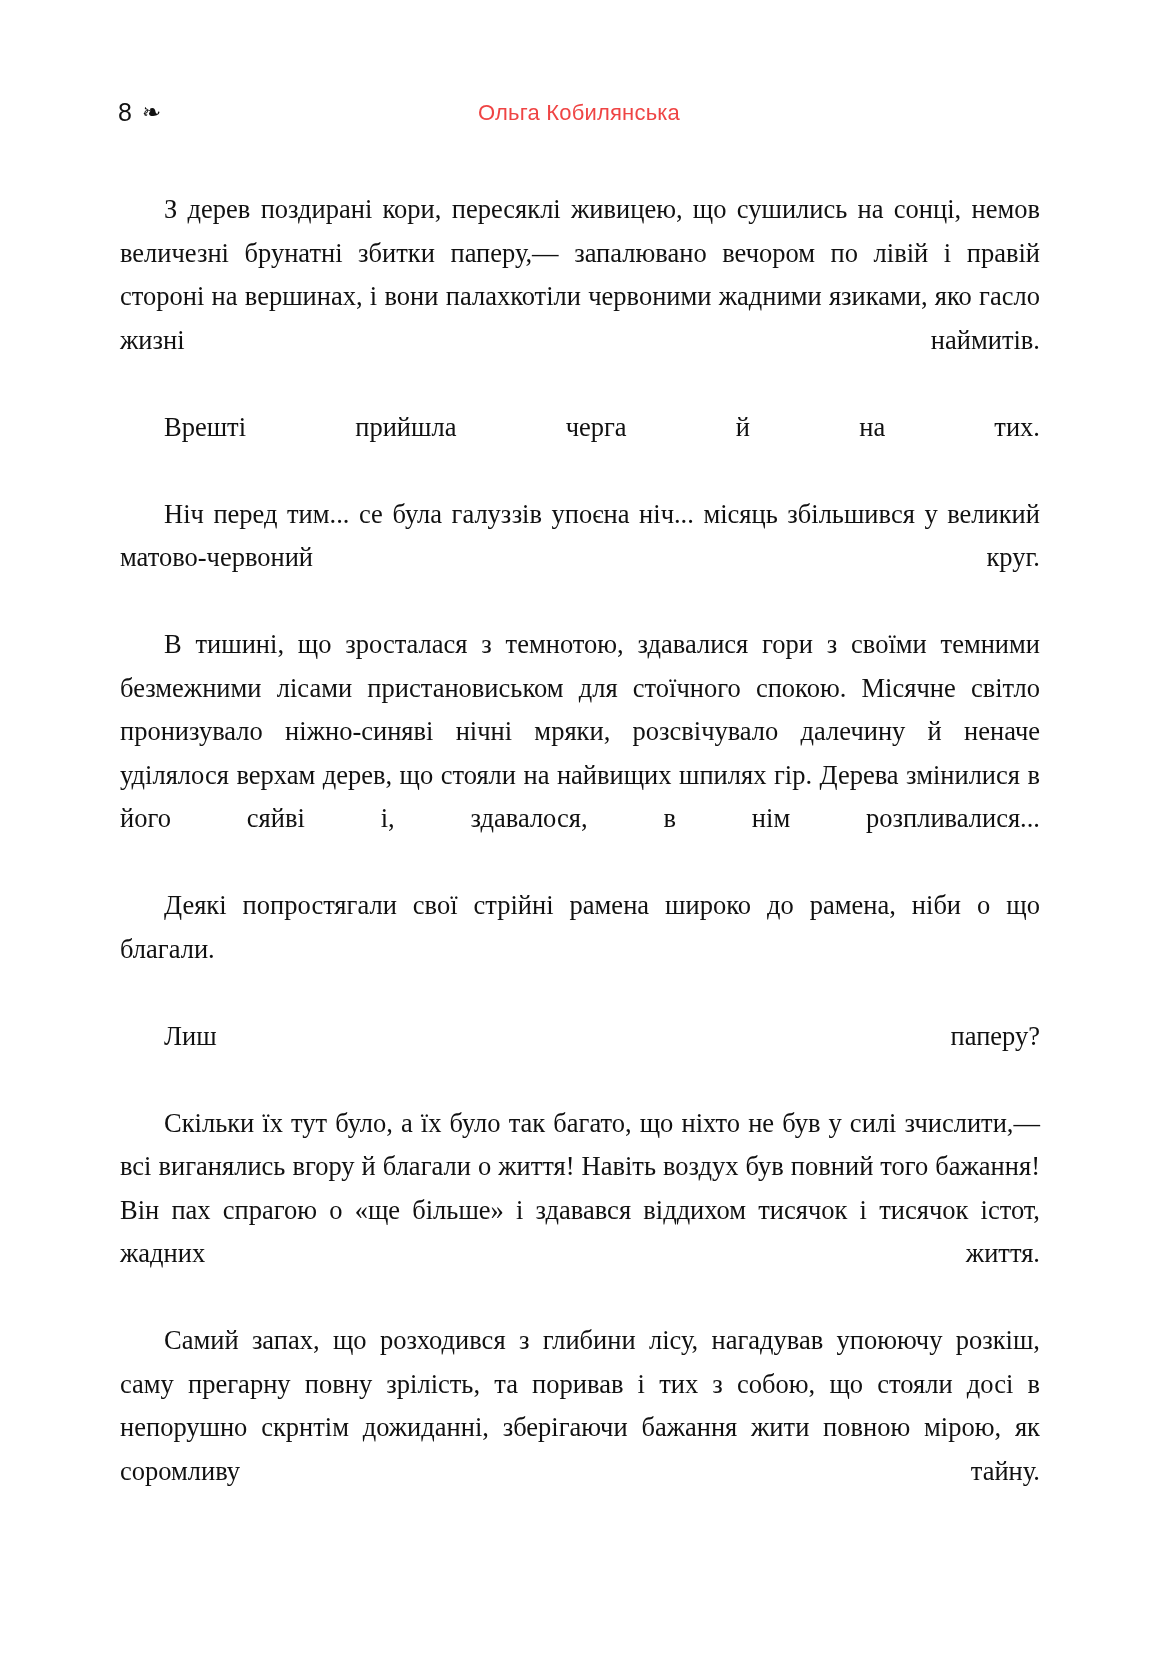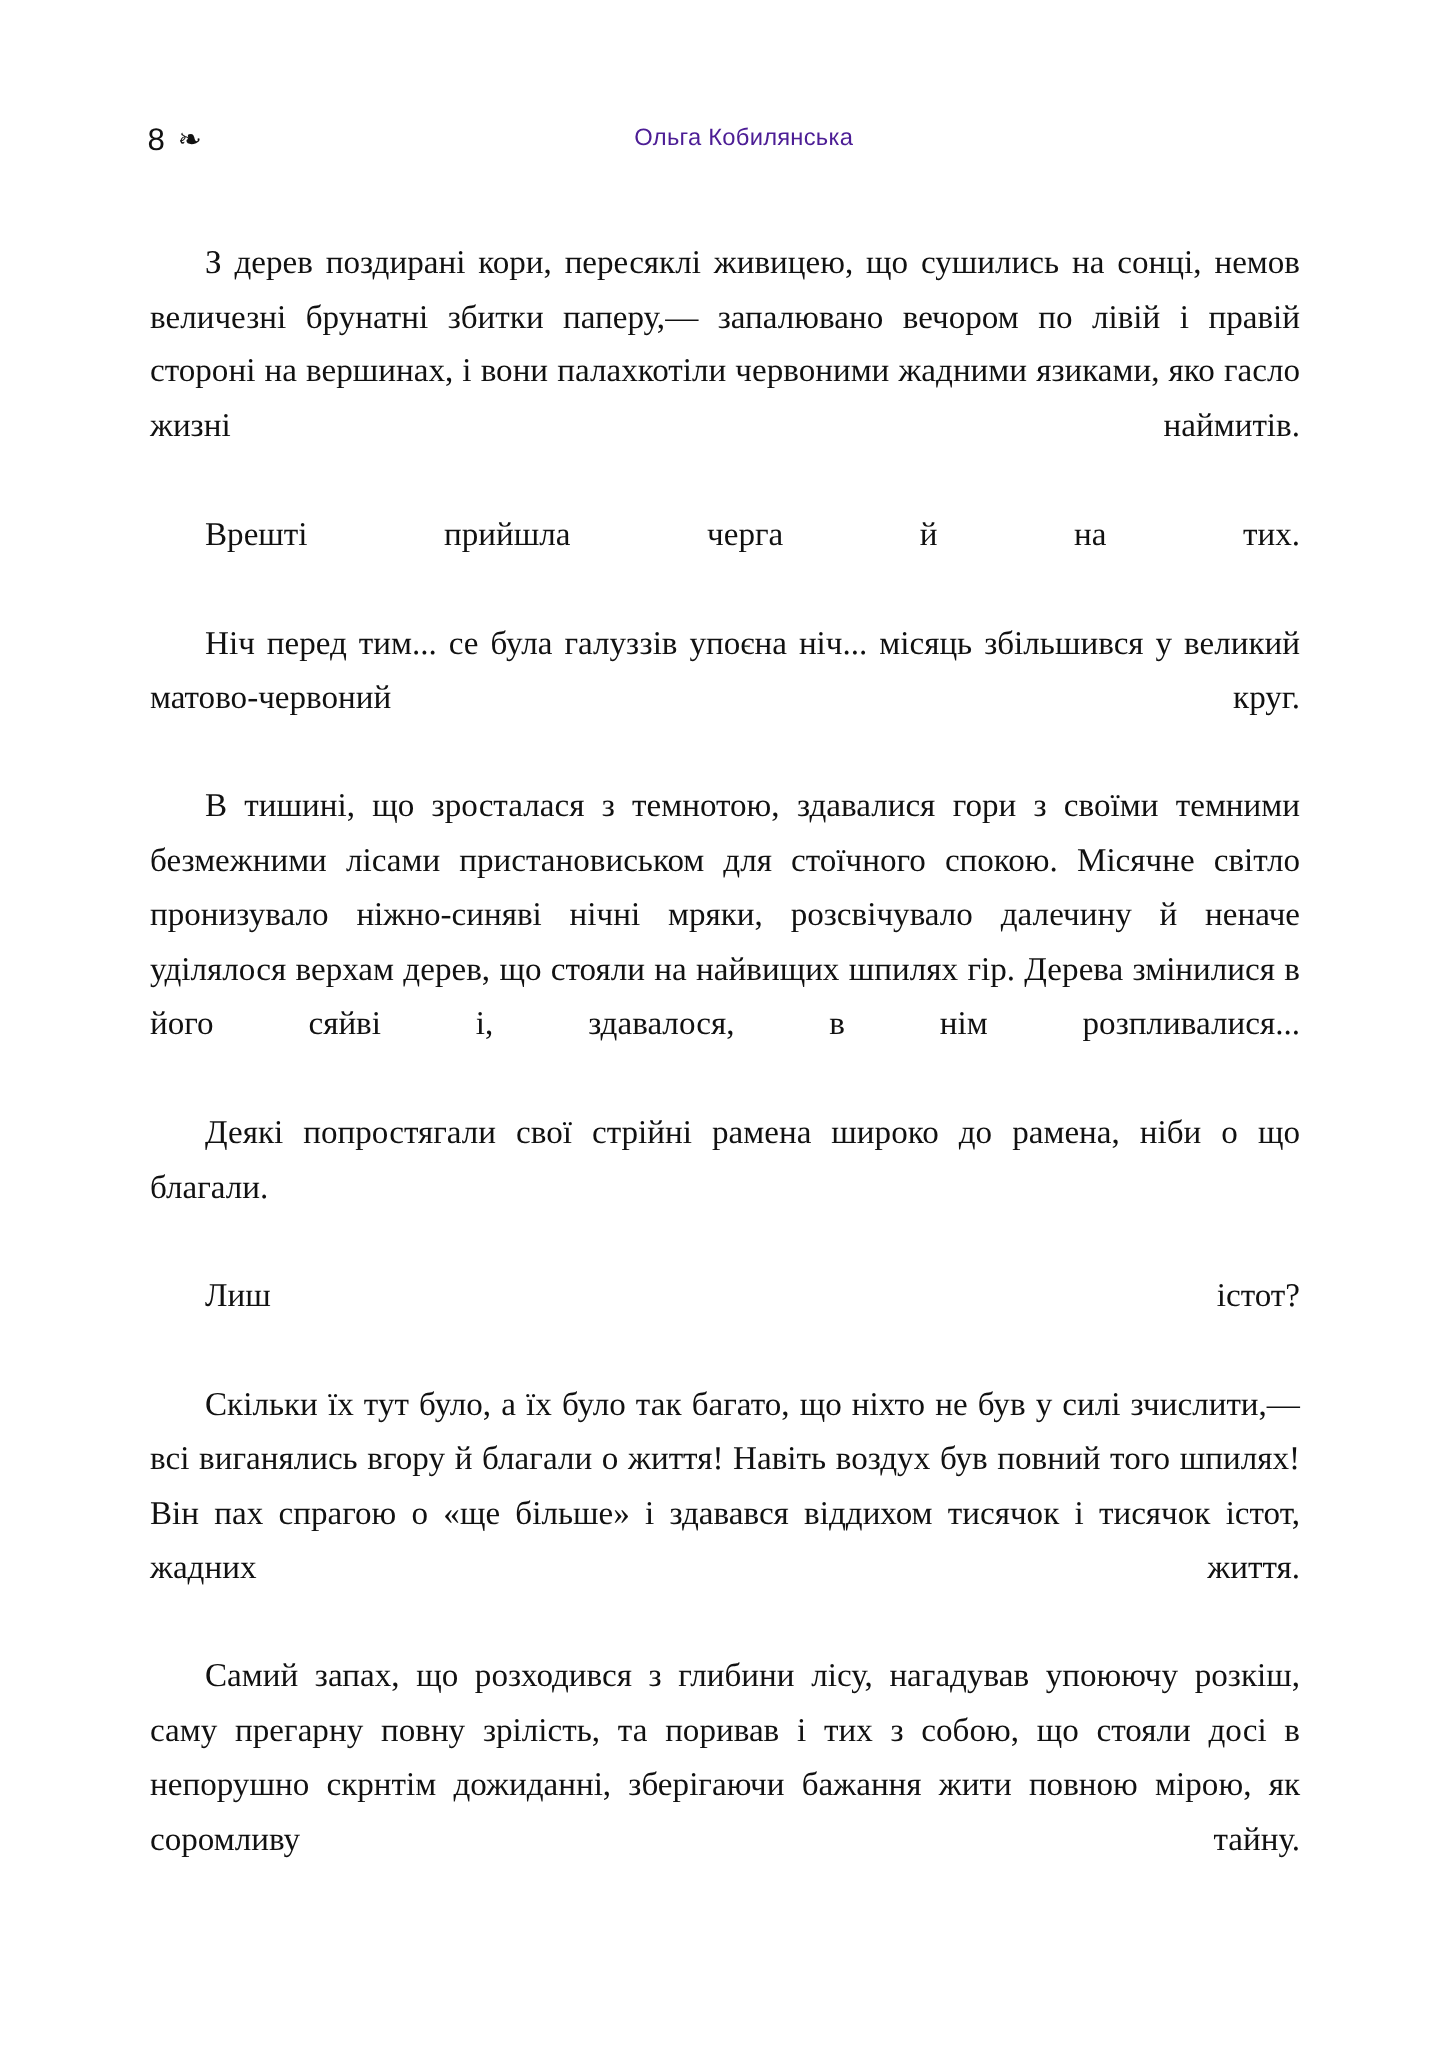--- a/index.html
+++ b/index.html
@@ -44,27 +44,27 @@
   }
   .folio .ornament {
     font-family: "DejaVu Sans", sans-serif;
     font-size: 23px;
     line-height: 1;
     position: relative;
     top: -1px;
   }
   .running-title {
     position: absolute;
-    left: 16px;
+    left: 0;
     top: 2px;
     width: 922px;
     text-align: center;
     font-family: "Liberation Sans", sans-serif;
-    font-size: 19px;
-    color: #4c1d95;
+    font-size: 22px;
+    color: #ef4444;
     letter-spacing: 0.2px;
   }
   .body-text {
     position: absolute;
     left: 120px;
     top: 188px;
     width: 920px;
     font-size: 26.5px;
     line-height: 43.5px;
     text-align: justify;
@@ -95,19 +95,19 @@
     </div>
     <div class="running-title">Ольга Кобилянська</div>
   </div>
 
   <div class="body-text">
     <p>З дерев поздирані кори, пересяклі живицею, що сушились на сонці, немов величезні брунатні збитки паперу,— запалювано вечором по лівій і правій стороні на вершинах, і вони палахкотіли червоними жадними язиками, яко гасло жизні наймитів.</p>
     <p>Врешті прийшла черга й на тих.</p>
     <p>Ніч перед тим... се була галуззів упоєна ніч... місяць збільшився у великий матово-червоний круг.</p>
     <p>В тишині, що зросталася з темнотою, здавалися гори з своїми темними безмежними лісами пристановиськом для стоїчного спокою. Місячне світло пронизувало ніжно-синяві нічні мряки, розсвічувало далечину й неначе уділялося верхам дерев, що стояли на найвищих шпилях гір. Дерева змінилися в його сяйві і, здавалося, в нім розпливалися...</p>
     <p>Деякі попростягали свої стрійні рамена широко до рамена, ніби о що благали.</p>
-    <p>Лиш істот?</p>
-    <p>Скільки їх тут було, а їх було так багато, що ніхто не був у силі зчислити,— всі виганялись вгору й благали о життя! Навіть воздух був повний того шпилях! Він пах спрагою о «ще більше» і здавався віддихом тисячок і тисячок істот, жадних життя.</p>
+    <p>Лиш паперу?</p>
+    <p>Скільки їх тут було, а їх було так багато, що ніхто не був у силі зчислити,— всі виганялись вгору й благали о життя! Навіть воздух був повний того бажання! Він пах спрагою о «ще більше» і здавався віддихом тисячок і тисячок істот, жадних життя.</p>
     <p>Самий запах, що розходився з глибини лісу, нагадував упоюючу розкіш, саму прегарну повну зрілість, та поривав і тих з собою, що стояли досі в непорушно скрнтім дожиданні, зберігаючи бажання жити повною  мірою, як соромливу тайну.</p>
 
   </div>
 
 </div>
 
 </body></html>

